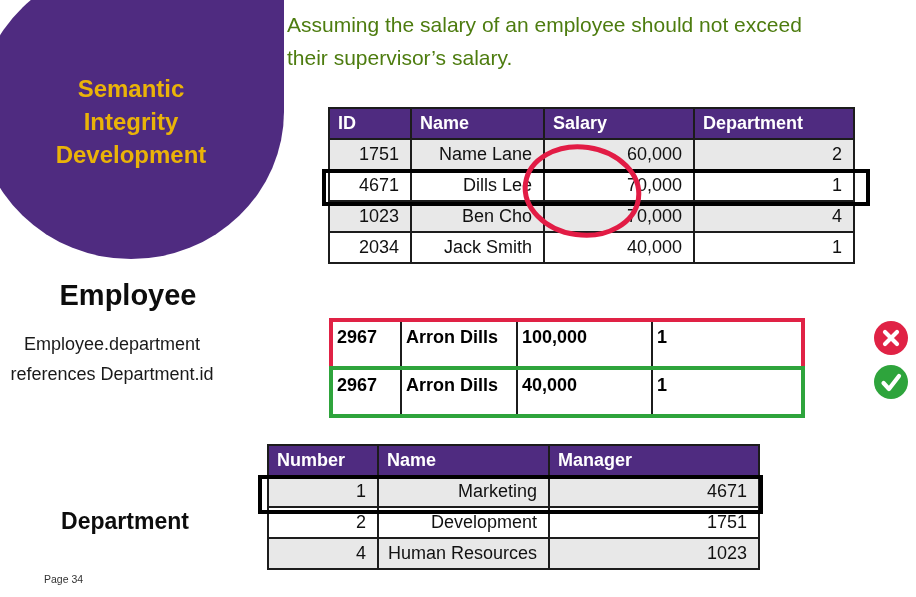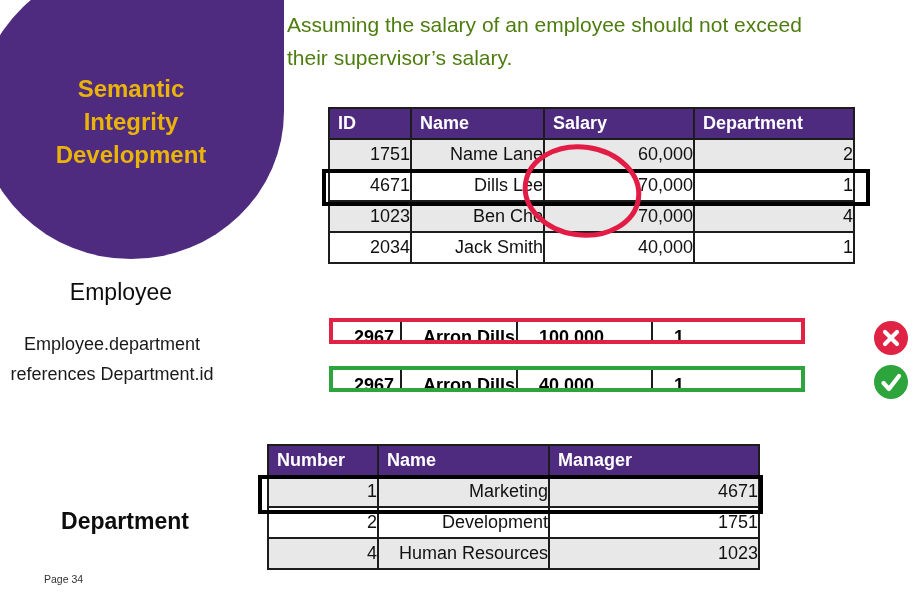--- a/index.html
+++ b/index.html
@@ -12,53 +12,53 @@
         display:flex;align-items:center;justify-content:center;}
   .blob-text{padding-top:20px;text-align:center;color:#eab308;font-weight:700;
              font-size:24px;line-height:33px;}
 
   
   .intro{position:absolute;left:287px;top:8px;width:520px;font-size:21px;
          line-height:33px;color:#4d7c0f;}
 
   
   .tbl{position:absolute;border-collapse:collapse;table-layout:fixed;font-size:18px;color:#111;}
-  .tbl th,.tbl td{border:2px solid #1c1c1c;padding:0 0 0 8px;height:29px;line-height:29px;
+  .tbl th,.tbl td{border:2px solid #1c1c1c;padding:0 11px 0 8px;height:29px;line-height:29px;
                   text-align:left;white-space:nowrap;overflow:hidden;}
   .tbl th{background:#4F2B80;color:#ffffff;font-weight:700;}
   .tbl td{background:#ffffff;text-align:right;}
   .tbl tr.alt td{background:#E8E8E8;}
   #employee-table{left:328px;top:107px;width:525px;}
   #department-table{left:267px;top:444px;width:491px;}
 
   
   .hl-box{position:absolute;border:4px solid #000;background:transparent;z-index:3;pointer-events:none;}
   .hl-employee{left:322px;top:169px;width:540px;height:29px;}
   .hl-department{left:258px;top:475px;width:497px;height:31px;}
 
   
   .crow{position:absolute;display:flex;background:#fff;border-style:solid;border-width:4px;z-index:2;}
-  .crow .ccell{box-sizing:border-box;height:18px;line-height:30px;font-weight:700;font-size:18px;
-               padding-left:21px;border-right:2px solid #1c1c1c;white-space:nowrap;overflow:hidden;}
+  .crow .ccell{box-sizing:border-box;height:44px;line-height:30px;font-weight:700;font-size:18px;
+               padding-left:4px;border-right:2px solid #1c1c1c;white-space:nowrap;overflow:hidden;}
   .crow .ccell:last-child{border-right:none;}
   .crow.invalid{left:329px;top:318px;border-color:#E02245;}
   .crow.valid{left:329px;top:366px;border-color:#2EA43C;}
   .c0{width:69px;} .c1{width:116px;} .c2{width:135px;} .c3{width:148px;}
 
   
   .badge{position:absolute;width:34px;height:34px;z-index:4;}
   .badge.x{left:874px;top:321px;}
   .badge.check{left:874px;top:365px;}
 
   
   .salary-ellipse{position:absolute;left:516px;top:141px;z-index:5;pointer-events:none;}
 
   
   .lbl{position:absolute;text-align:center;color:#0d0d0d;}
-  .lbl-employee{left:21px;top:279px;width:200px;font-size:23px;font-weight:400;}
+  .lbl-employee{left:28px;top:279px;width:200px;font-size:29px;font-weight:700;}
   .lbl-ref{left:-13px;top:329px;width:250px;font-size:18px;line-height:30px;color:#1a1a1a;}
   .lbl-department{left:25px;top:508px;width:200px;font-size:23px;font-weight:700;}
   .page-num{position:absolute;left:28px;top:573px;font-size:10.5px;color:#333;padding-left:16px;}
 </style>
 </head>
 <body>
 
 <div class="slide">
 
   <div class="blob">

